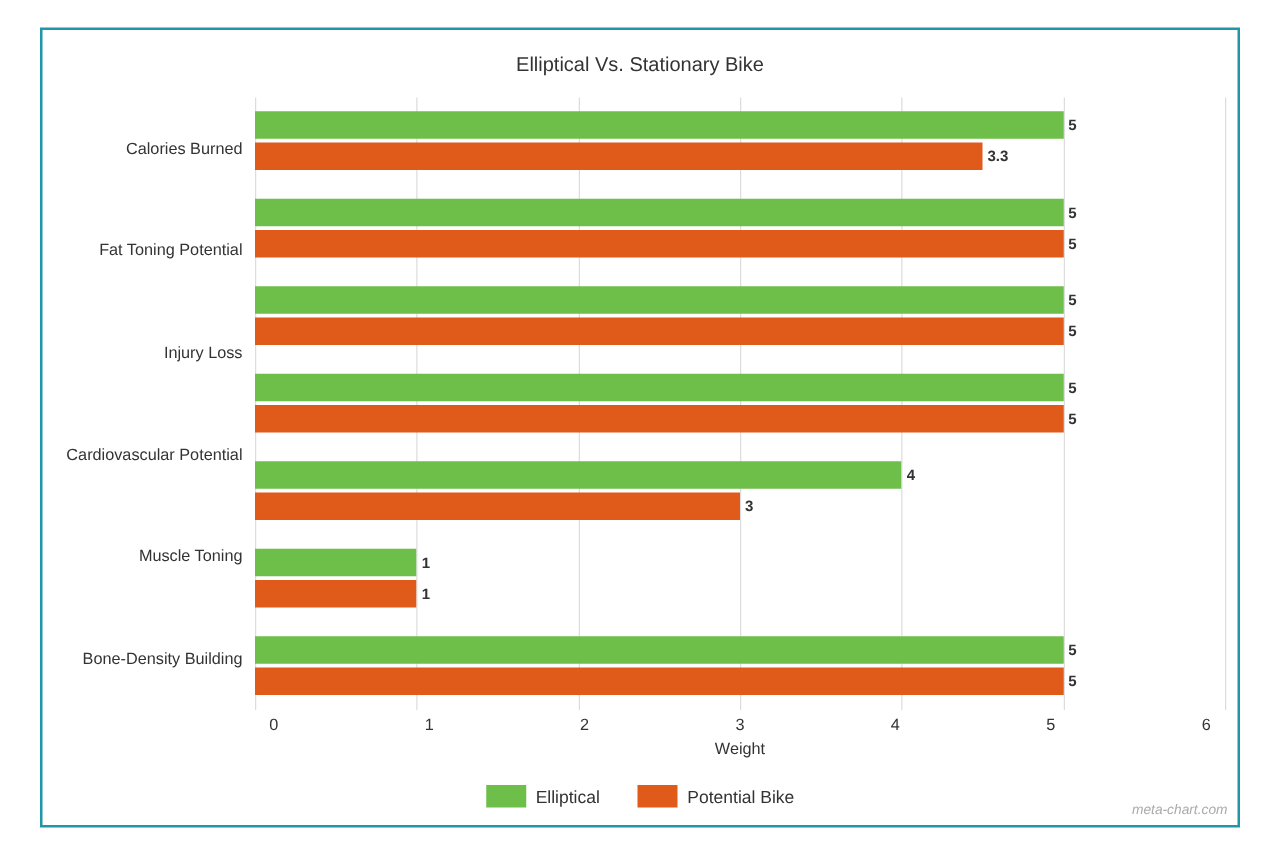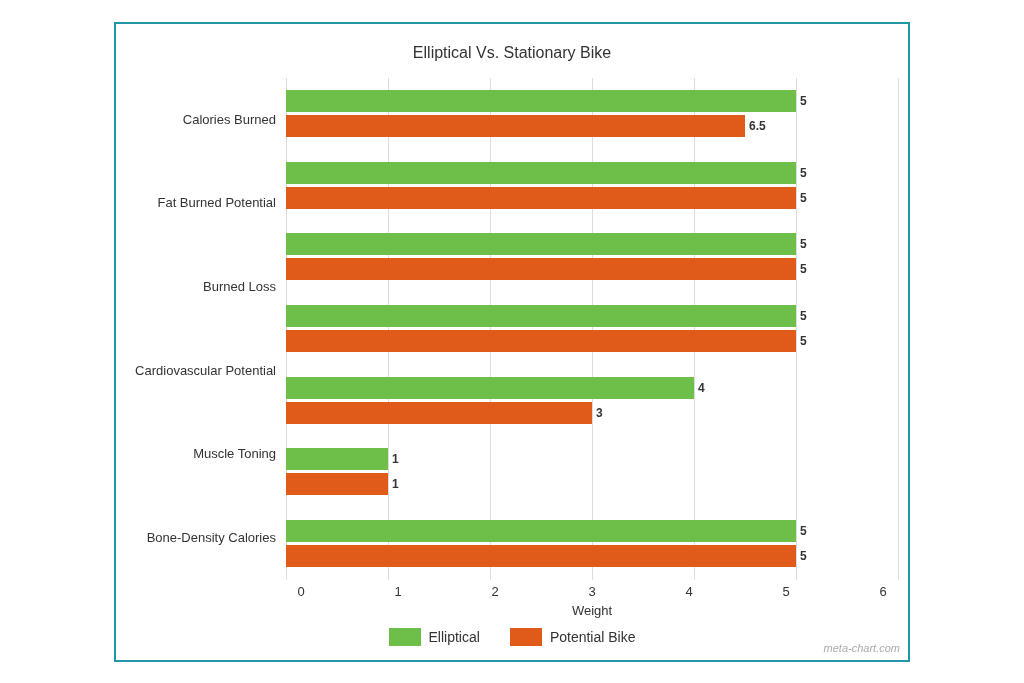--- a/index.html
+++ b/index.html
@@ -7,21 +7,21 @@
       background: #fff;
       font-family: Arial, sans-serif;
       width: 1024px;
       height: 683px;
       display: flex;
       flex-direction: column;
       align-items: center;
       justify-content: center;
     }
     .chart-container {
-      width: 796px;
+      width: 960px;
       height: 640px;
       border: 2px solid #2196a8;
       background: #fff;
       position: relative;
       display: flex;
       flex-direction: column;
       padding: 20px 10px 10px 10px;
     }
     .chart-title {
       text-align: center;
@@ -138,21 +138,21 @@
       text-align: center;
       font-size: 13px;
       color: #333;
       margin-top: 4px;
     }
     .legend {
       display: flex;
       justify-content: center;
       align-items: center;
       gap: 30px;
-      margin-top: 8px;
+      margin-top: 20px;
       padding-bottom: 4px;
     }
     .legend-item {
       display: flex;
       align-items: center;
       gap: 8px;
       font-size: 14px;
       color: #333;
     }
     .legend-swatch {
@@ -174,33 +174,33 @@
 <body>
 
 <div class="chart-container">
   <div class="chart-title">Elliptical Vs. Stationary Bike</div>
   <div class="chart-body">
     <div class="y-axis-labels" id="y-labels">
         <div class="y-label-group">
           <div class="y-label">Calories Burned</div>
         </div>
         <div class="y-label-group">
-          <div class="y-label">Fat Burned Potential</div>
-        </div>
-        <div class="y-label-group">
-          <div class="y-label">Burned Loss</div>
+          <div class="y-label">Fat Toning Potential</div>
+        </div>
+        <div class="y-label-group">
+          <div class="y-label">Injury Loss</div>
         </div>
         <div class="y-label-group">
           <div class="y-label">Cardiovascular Potential</div>
         </div>
         <div class="y-label-group">
           <div class="y-label">Muscle Toning</div>
         </div>
         <div class="y-label-group">
-          <div class="y-label">Bone-Density Calories</div>
+          <div class="y-label">Bone-Density Building</div>
         </div>
       </div>
     <div class="chart-plot">
       <div class="bars-area" id="bars-area">
 
         <div class="grid-lines" id="grid-lines">
             <div class="grid-line" style="left: 0%;"></div>
             <div class="grid-line" style="left: 16.6667%;"></div>
             <div class="grid-line" style="left: 33.3333%;"></div>
             <div class="grid-line" style="left: 50%;"></div>
@@ -209,21 +209,21 @@
             <div class="grid-line" style="left: 100%;"></div>
           </div>
 
       <div class="bar-group">
             <div class="bar-row">
               <div class="bar bar-green" style="width: 83.3333%;"></div>
               <span class="bar-value">5</span>
             </div>
             <div class="bar-row">
               <div class="bar bar-orange" style="width: 75%;"></div>
-              <span class="bar-value">6.5</span>
+              <span class="bar-value">3.3</span>
             </div>
           </div>
           <div class="bar-group">
             <div class="bar-row">
               <div class="bar bar-green" style="width: 83.3333%;"></div>
               <span class="bar-value">5</span>
             </div>
             <div class="bar-row">
               <div class="bar bar-orange" style="width: 83.3333%;"></div>
               <span class="bar-value">5</span>

